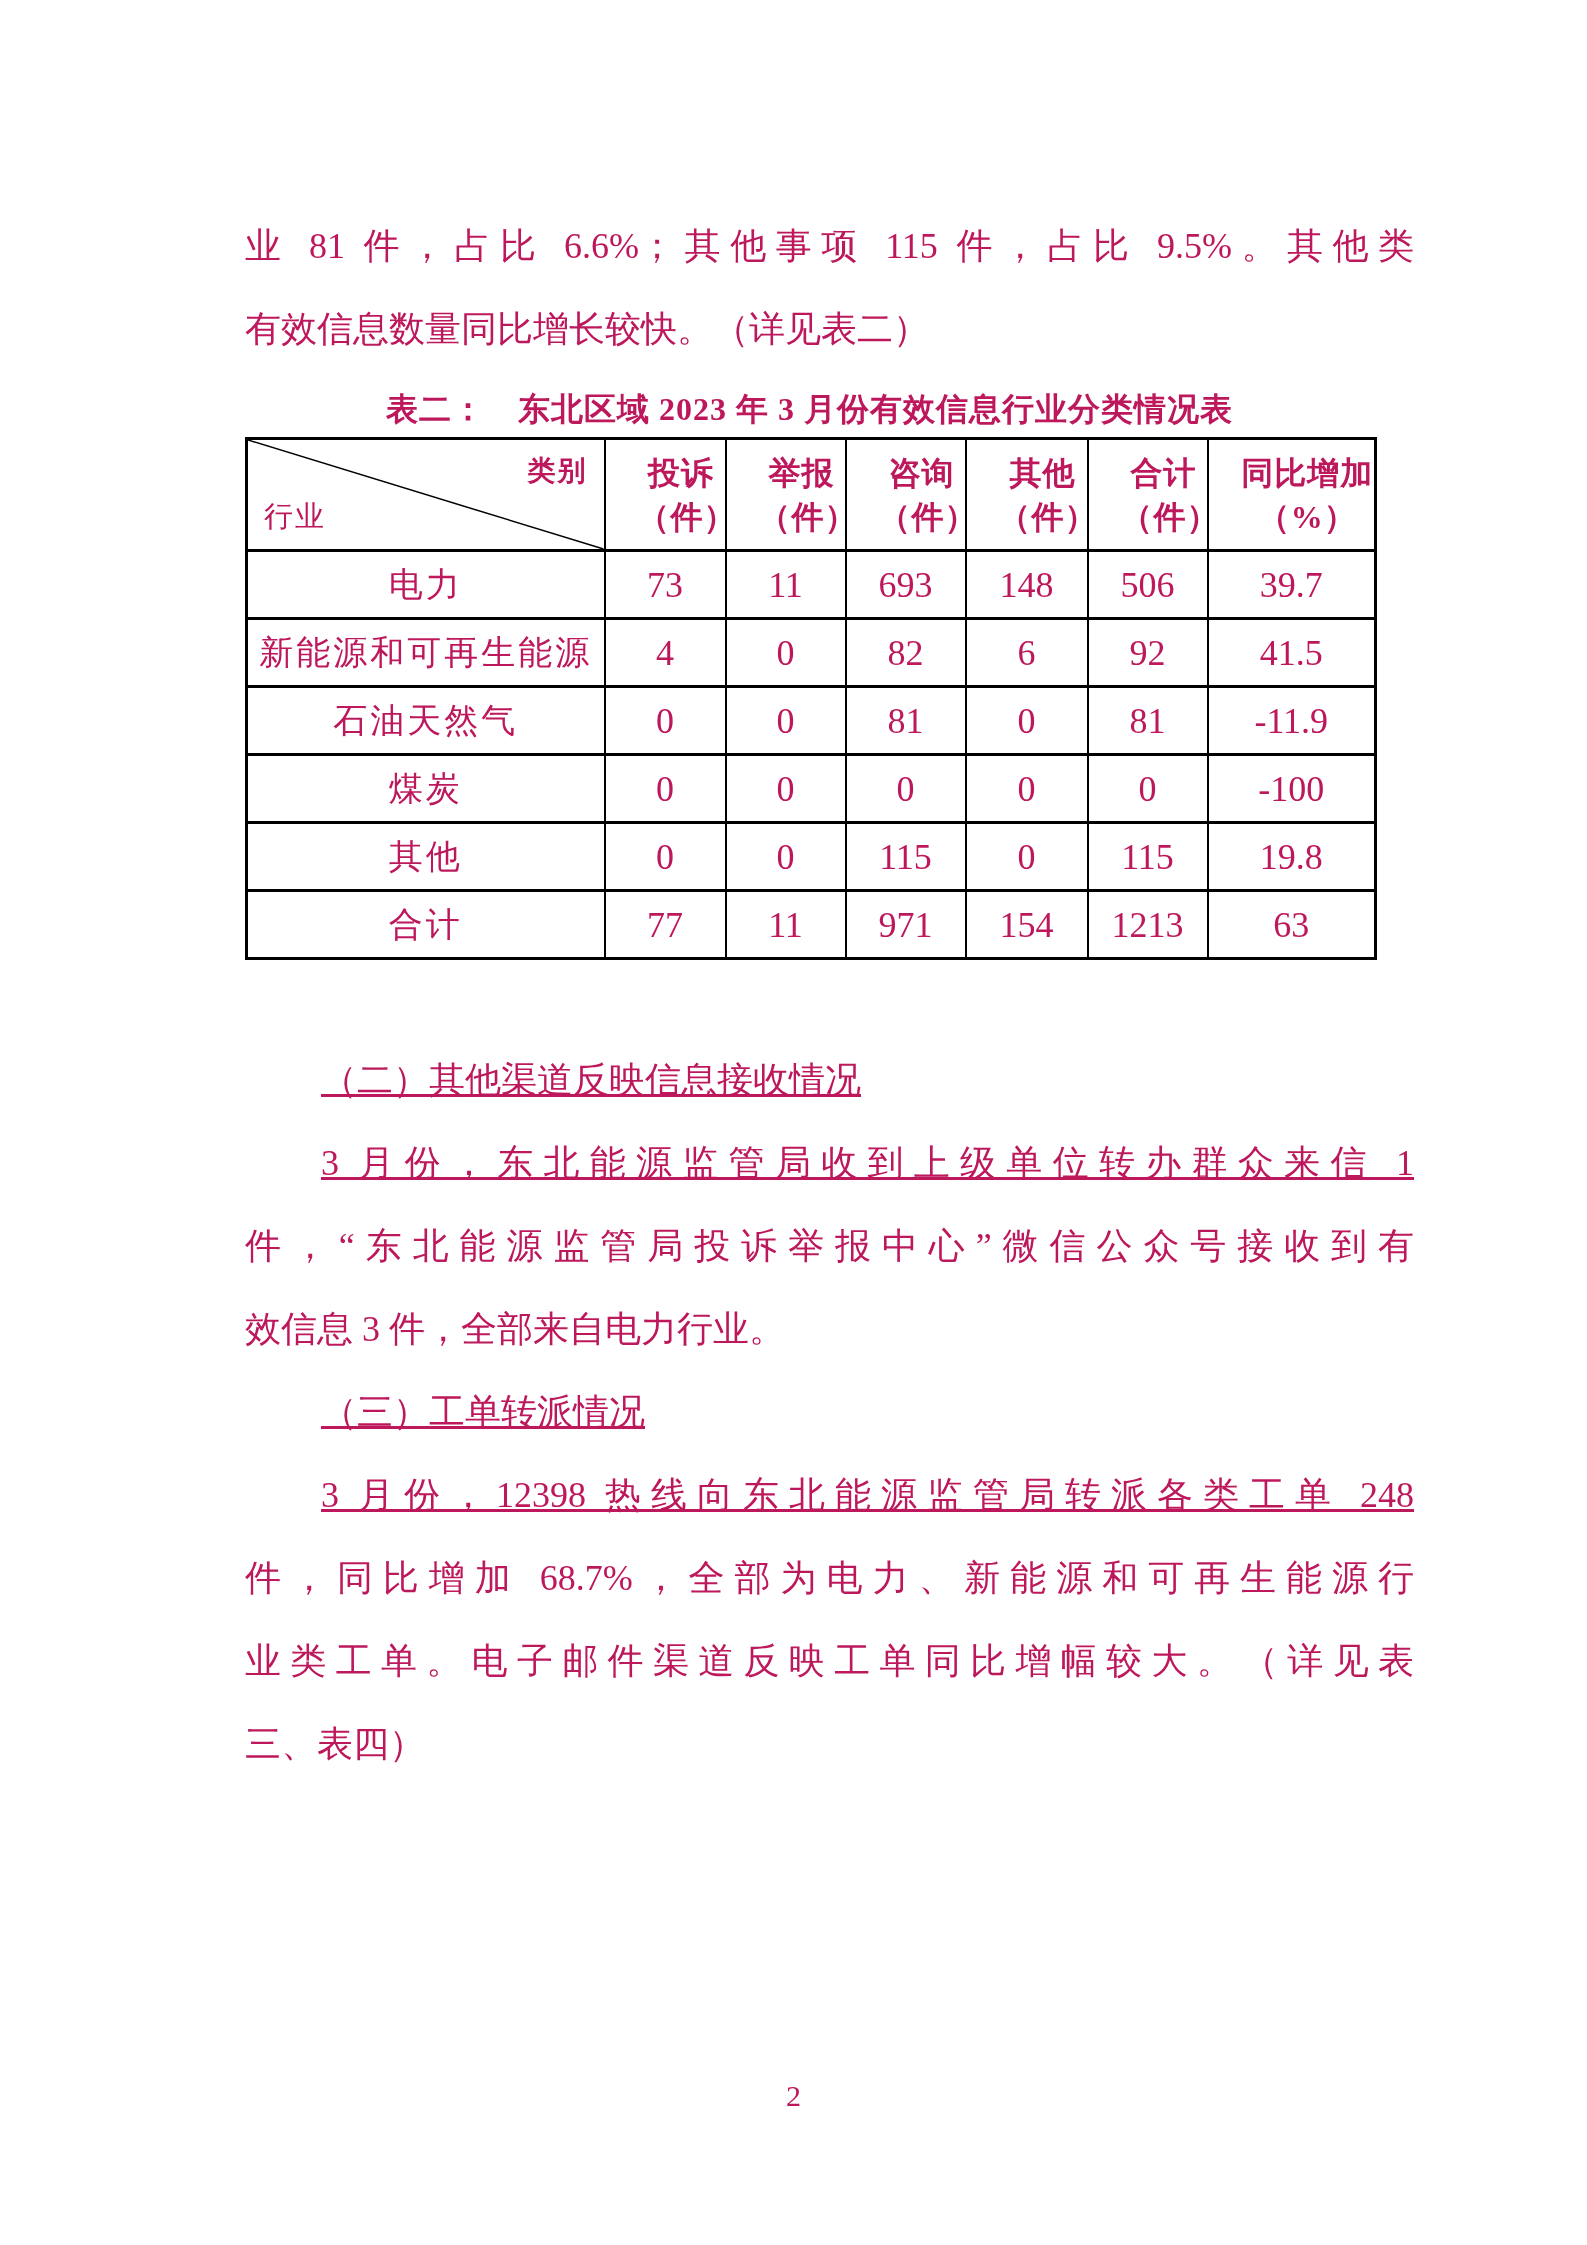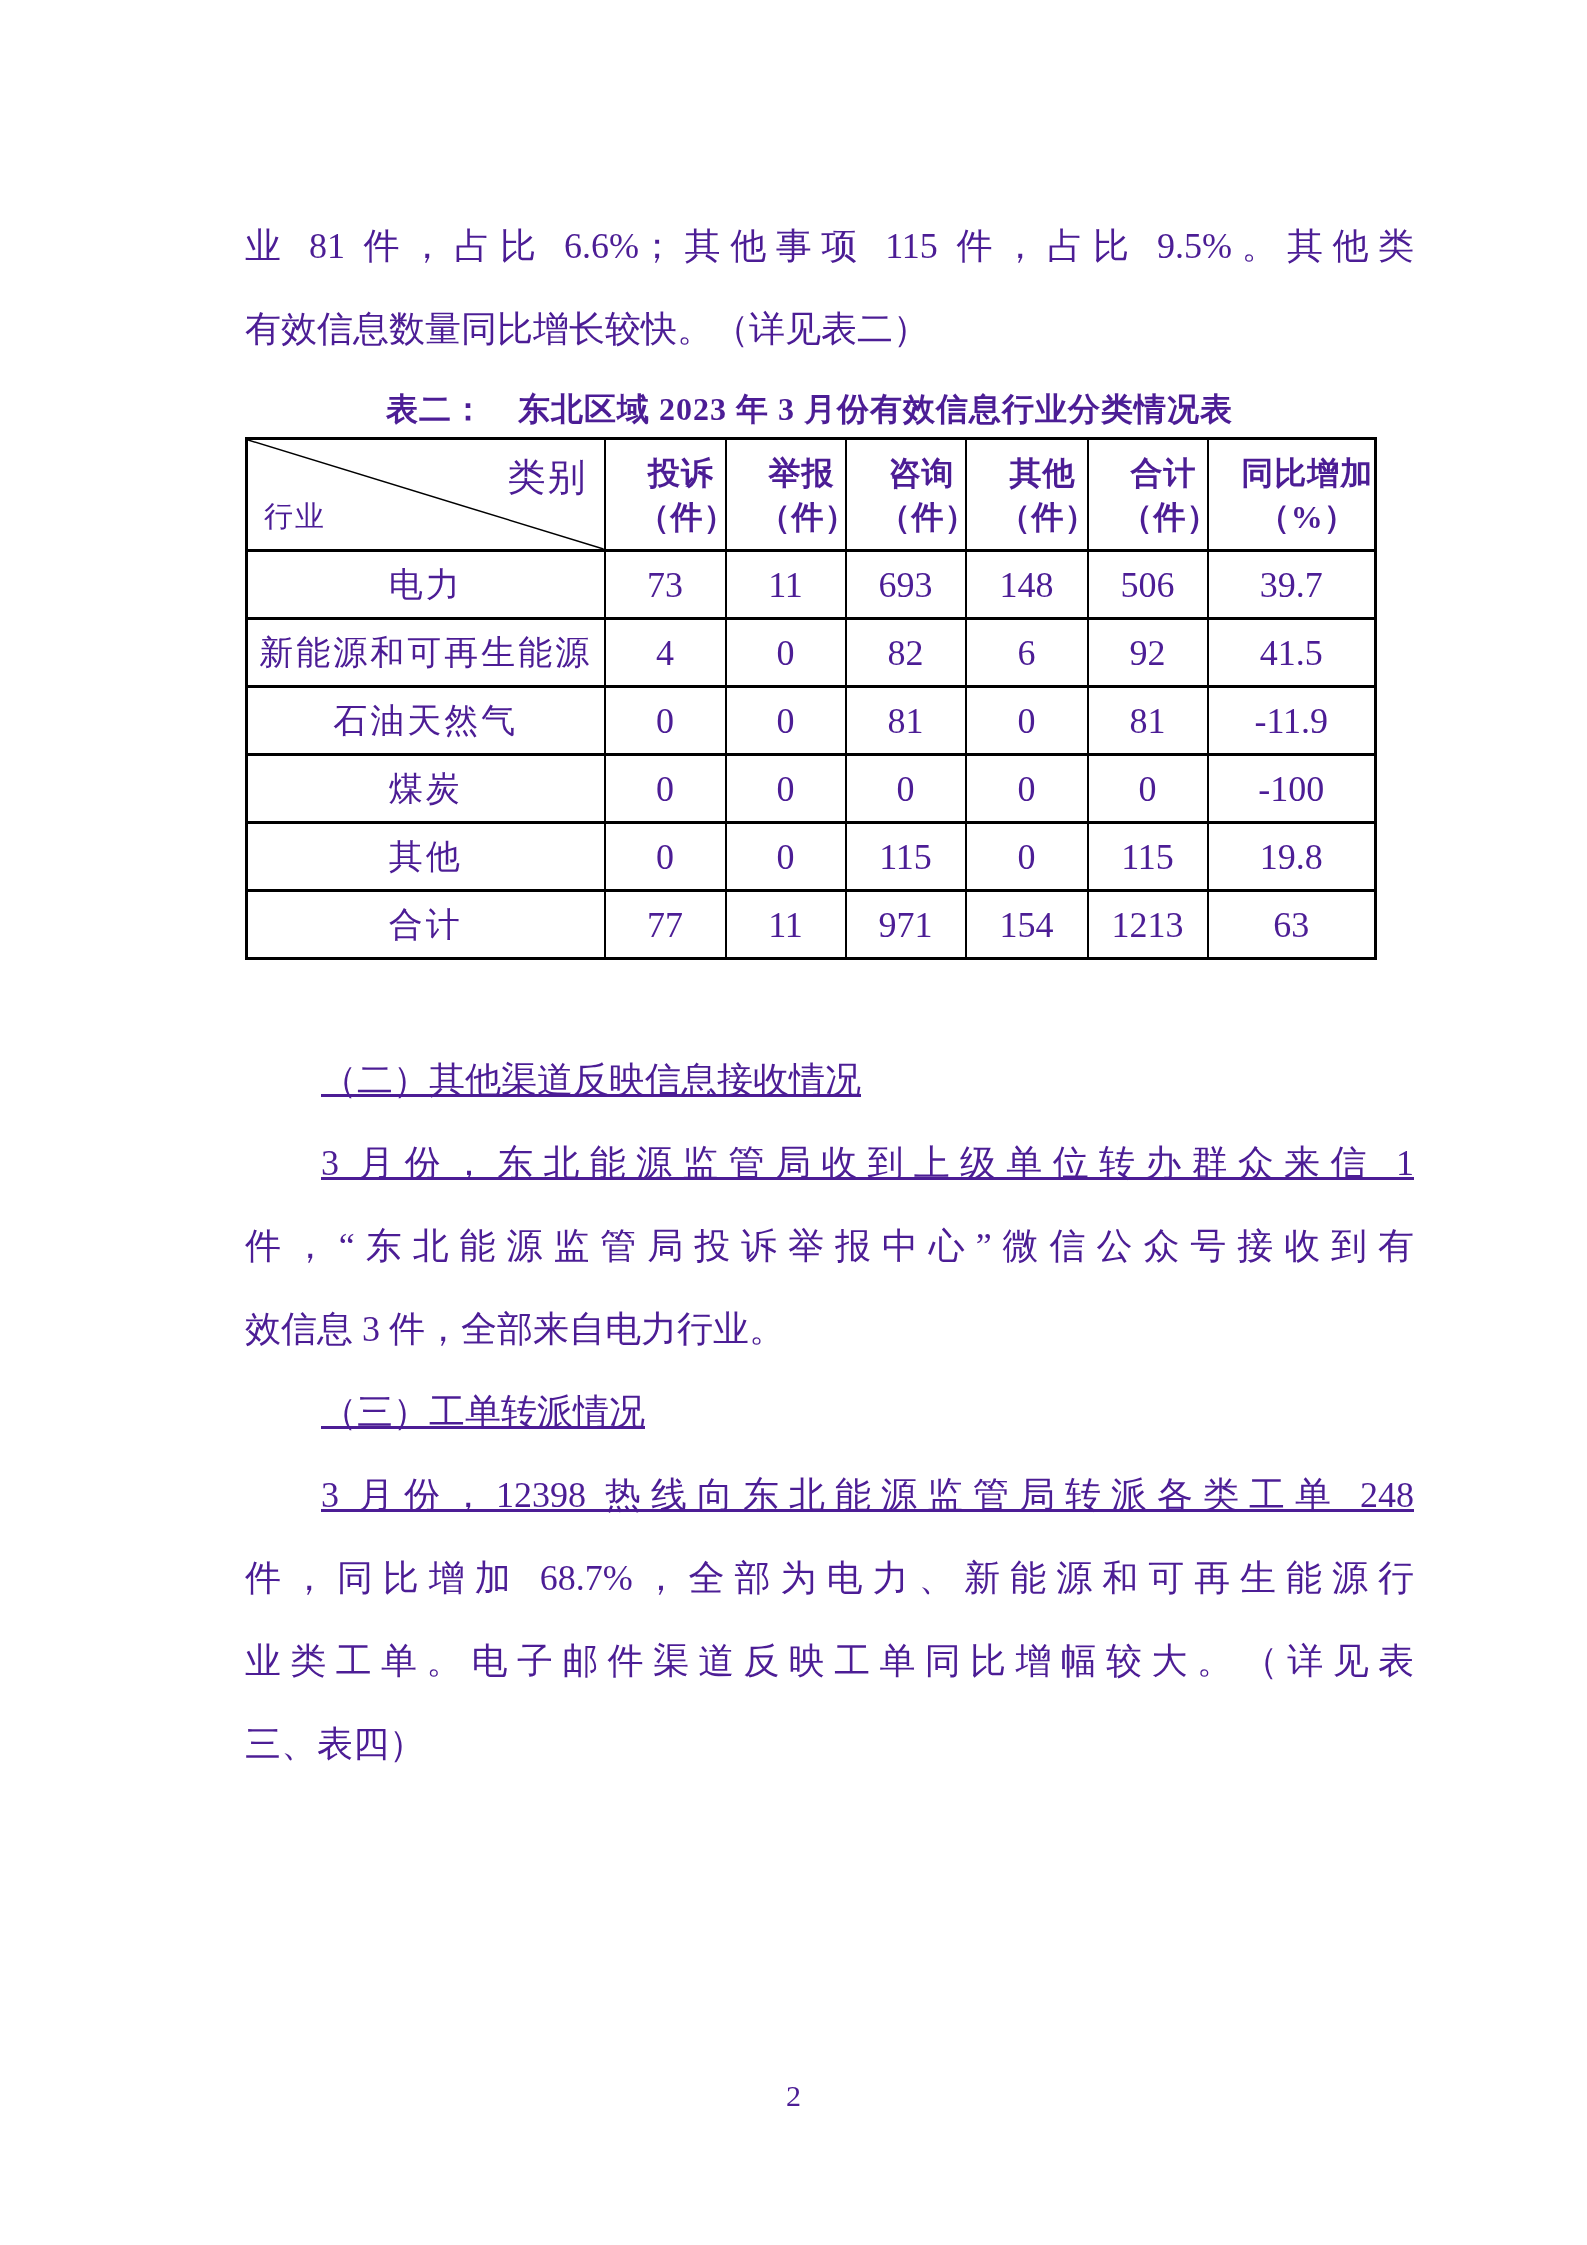--- a/index.html
+++ b/index.html
@@ -2,21 +2,21 @@
 <html><head>
 <meta charset="utf-8">
 <style>
   * { margin: 0; padding: 0; box-sizing: border-box; }
   html, body { background: #ffffff; }
   .page {
     position: relative;
     width: 1587px;
     height: 2245px;
     background: #ffffff;
-    color: #4c1d95;
+    color: #be185d;
     font-family: "Liberation Serif", "DejaVu Serif", serif;
     padding: 205px 173px 0 245px;
     overflow: hidden;
   }
   .line {
     font-size: 36px;
     line-height: 83px;
     white-space: nowrap;
     text-align: justify;
   }
@@ -48,21 +48,21 @@
     padding: 0;
   }
   thead tr { height: 112px; }
   tbody tr { height: 68px; }
   th { font-size: 32px; font-weight: bold; }
   th .hl { line-height: 44px; letter-spacing: 1px; margin-left: 32px; }
   td { font-size: 36px; }
   td.rowlabel { font-size: 34px; letter-spacing: 3px; }
   th.corner { position: relative; }
   th.corner svg.diag { position: absolute; left: 0; top: 0; width: 100%; height: 100%; display: block; }
-  .corner-tr { position: absolute; top: 12px; right: 16px; font-size: 38px; font-weight: normal; letter-spacing: 2px; }
+  .corner-tr { position: absolute; top: 12px; right: 16px; font-size: 28px; font-weight: bold; letter-spacing: 2px; }
   .corner-bl { position: absolute; bottom: 12px; left: 16px; font-size: 29px; font-weight: normal; letter-spacing: 2px; }
   .sp-above { margin-top: 79px; }
   .page-number {
     position: absolute;
     top: 2078px;
     left: 0;
     width: 1587px;
     text-align: center;
     font-size: 30px;
     line-height: 36px;

